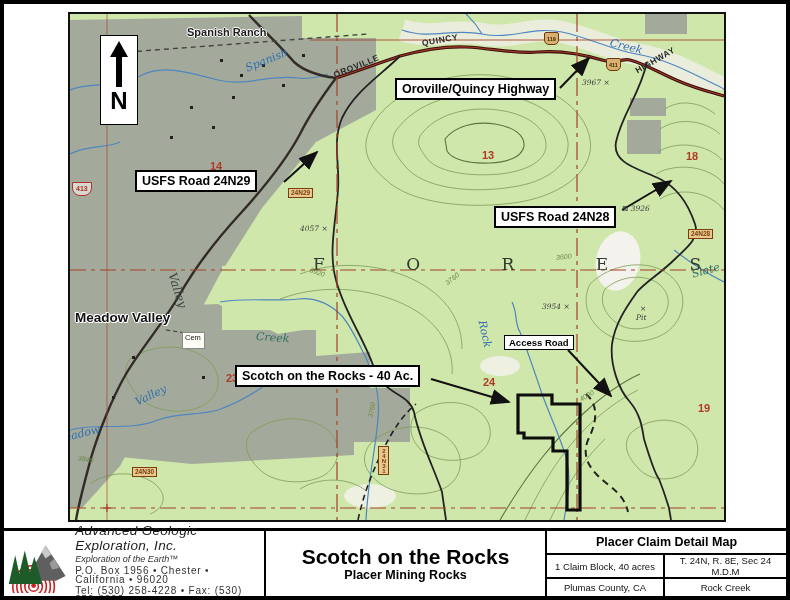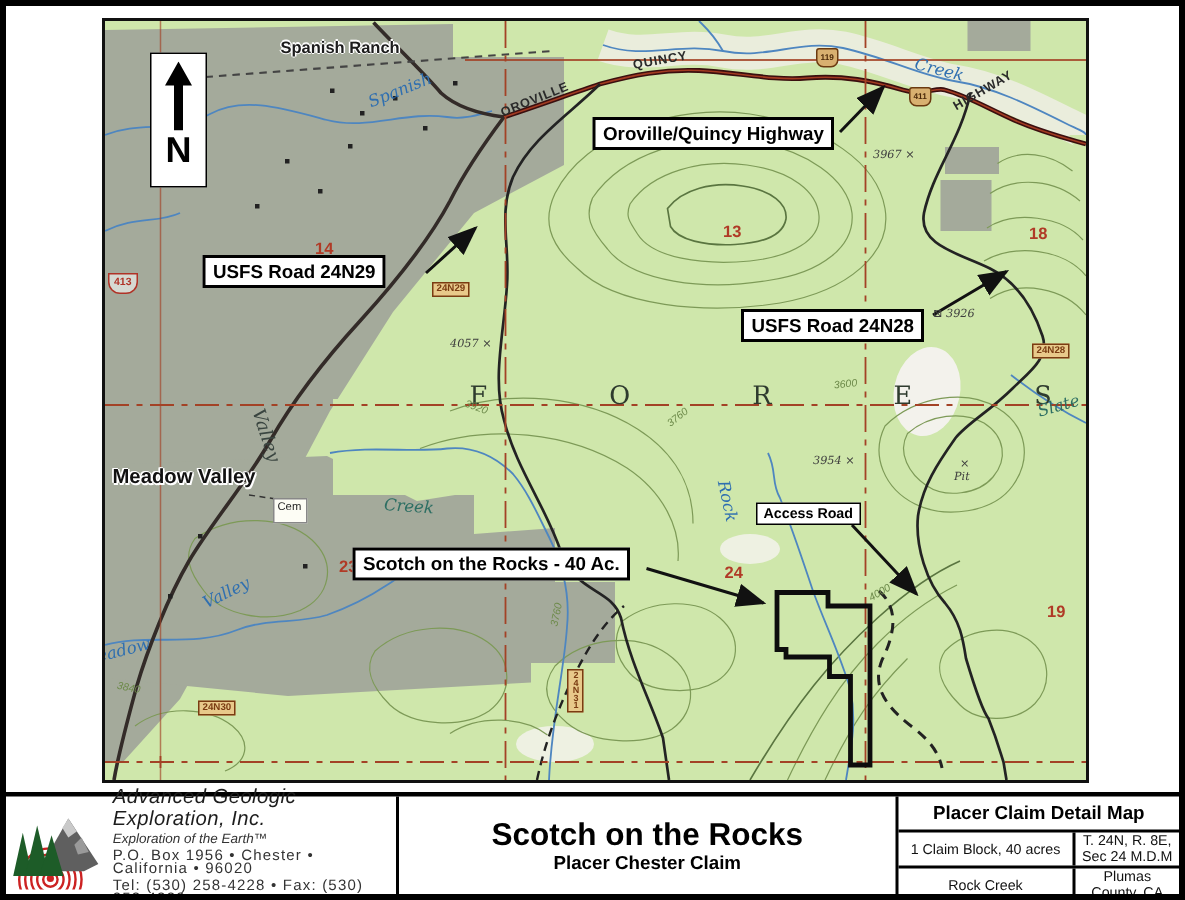--- a/index.html
+++ b/index.html
@@ -56,21 +56,21 @@
   .company-text{margin-left:8px;}
   .company-name{font-style:italic;font-size:13.5px;color:#1d1d1d;letter-spacing:.3px;}
   .company-tagline{font-style:italic;font-size:9px;color:#333;margin-top:1px;}
   .company-addr{font-size:10px;color:#333;letter-spacing:.8px;margin-top:2px;line-height:9px;}
   .footer-center{
     flex:1;border-left:2.5px solid #000;border-right:2.5px solid #000;
     display:flex;flex-direction:column;align-items:center;justify-content:center;
   }
   .doc-title{font-weight:bold;font-size:21px;color:#000;line-height:23px;}
   .doc-subtitle{font-weight:bold;font-size:12.5px;color:#000;line-height:15px;}
-  .footer-right{width:187px;display:grid;grid-template-rows:24px 1fr 1fr;}
+  .footer-right{width:239px;display:grid;grid-template-rows:24px 1fr 1fr;}
   .detail-header{
     border-bottom:2px solid #000;display:flex;align-items:center;justify-content:center;
     font-weight:bold;font-size:12.5px;
   }
   .detail-row{display:grid;grid-template-columns:118px 1fr;border-bottom:2px solid #000;}
   .detail-row:last-child{border-bottom:none;}
   .detail-cell{
     display:flex;align-items:center;justify-content:center;font-size:9.5px;color:#111;
     border-right:2px solid #000;text-align:center;padding:0 2px;
   }
@@ -206,21 +206,21 @@
           <span class="lbl-dark-it" style="left: 102px; top: 252px; transform: rotate(72deg);">Valley</span>
           <span class="lbl-water" style="left: 66px; top: 382px; transform: rotate(-26deg);">Valley</span>
           <span class="lbl-water" style="left: -16px; top: 420px; transform: rotate(-14deg);">Meadow</span>
           <span class="lbl-water-dk" style="left: 622px; top: 254px; transform: rotate(-16deg);">Slate</span>
           <span class="lbl-sec" style="left: 140px; top: 146px;">14</span>
           <span class="lbl-sec" style="left: 381px; top: 135px; margin-left: 31px;">13</span>
           <span class="lbl-sec" style="left: 616px; top: 136px;">18</span>
           <span class="lbl-sec" style="left: 156px; top: 358px;">23</span>
           <span class="lbl-sec" style="left: 413px; top: 362px;">24</span>
           <span class="lbl-sec" style="left: 628px; top: 388px;">19</span>
-          <span class="lbl-elev" style="left: 512px; top: 84px; text-align: center;">3967 ×</span>
+          <span class="lbl-elev" style="left: 512px; top: 64px; text-align: center;">3967 ×</span>
           <span class="lbl-elev" style="left: 230px; top: 210px;">4057 ×</span>
           <span class="lbl-elev" style="left: 552px; top: 190px;">⊠ 3926</span>
           <span class="lbl-elev" style="left: 472px; top: 288px;">3954 ×</span>
           <span class="lbl-elev" style="left: 570px; top: 290px;">×</span>
           <span class="lbl-elev" style="left: 566px; top: 299px;">Pit</span>
           <span class="lbl-cont" style="left: 486px; top: 240px; transform: rotate(-6deg);">3600</span>
           <span class="lbl-cont" style="left: 240px; top: 252px; transform: rotate(20deg);">3920</span>
           <span class="lbl-cont" style="left: 376px; top: 266px; transform: rotate(-38deg);">3760</span>
           <span class="lbl-cont" style="left: 8px; top: 440px; transform: rotate(12deg);">3840</span>
           <span class="lbl-cont" style="left: 300px; top: 400px; transform: rotate(-78deg);">3760</span>
@@ -270,28 +270,28 @@
       </svg>
       <div class="company-text">
         <div class="company-name">Advanced Geologic Exploration, Inc.</div>
         <div class="company-tagline">Exploration of the Earth™</div>
         <div class="company-addr">P.O. Box 1956 • Chester • California • 96020</div>
         <div class="company-addr">Tel: (530) 258-4228 • Fax: (530) 258-4339</div>
       </div>
     </div>
     <div class="footer-center">
       <div class="doc-title">Scotch on the Rocks</div>
-      <div class="doc-subtitle">Placer Chester Claim</div>
+      <div class="doc-subtitle">Placer Mining Rocks</div>
     </div>
     <div class="footer-right">
       <div class="detail-header">Placer Claim Detail Map</div>
 
     <div class="detail-row">
           <div class="detail-cell">1 Claim Block, 40 acres</div>
           <div class="detail-cell">T. 24N, R. 8E, Sec 24 M.D.M</div>
         </div>
         <div class="detail-row">
+          <div class="detail-cell">Plumas County, CA</div>
           <div class="detail-cell">Rock Creek</div>
-          <div class="detail-cell">Plumas County, CA</div>
         </div>
       </div>
   </div>
 </div>
 
 </body></html>

